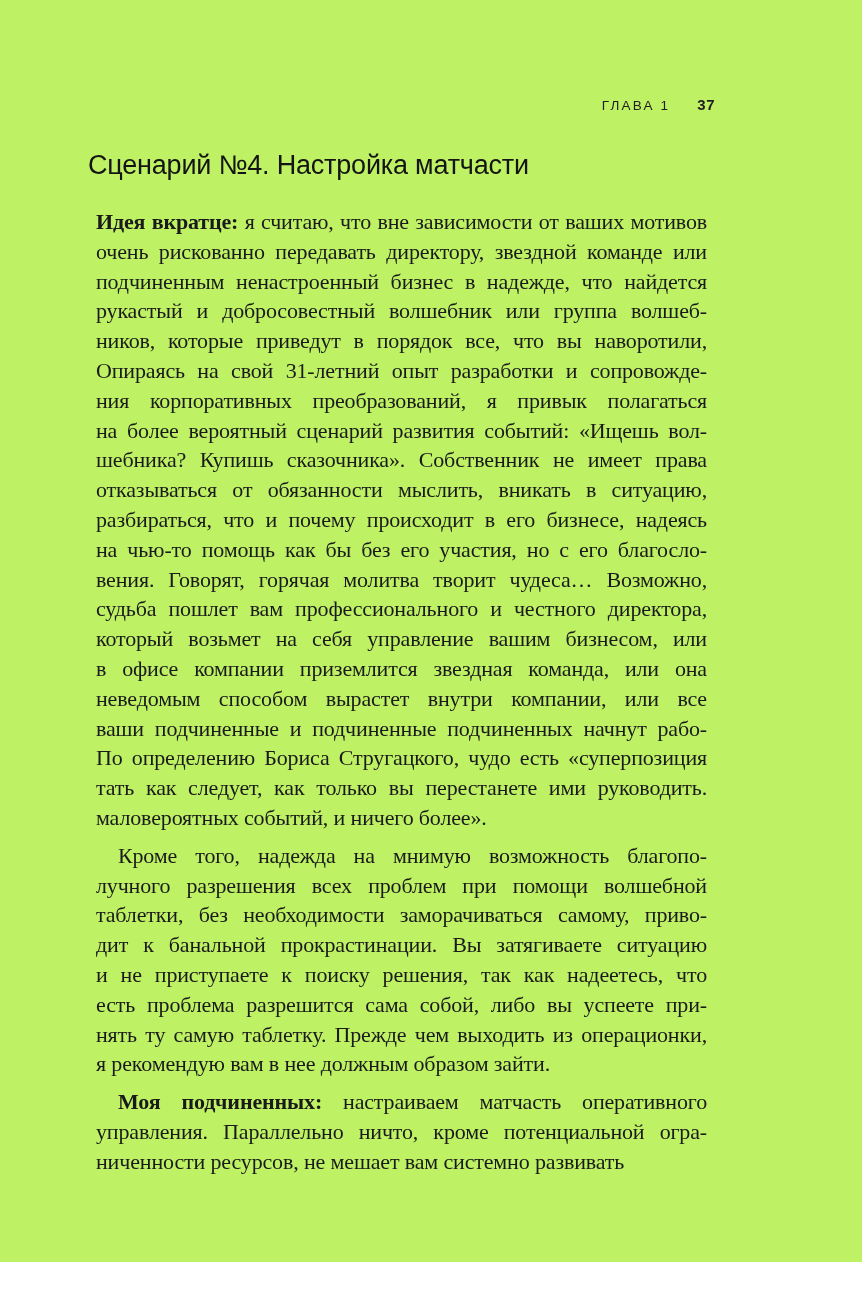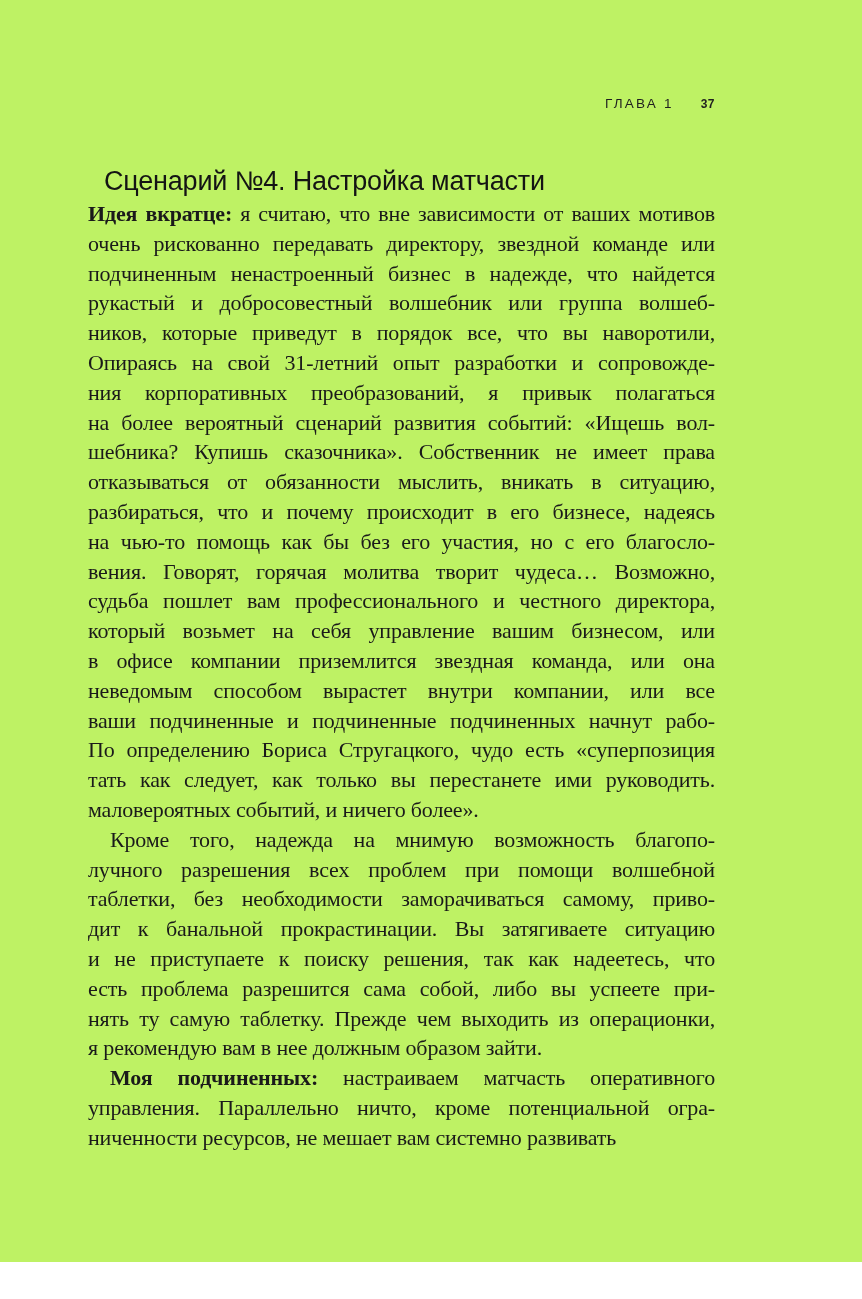--- a/index.html
+++ b/index.html
@@ -27,21 +27,21 @@
     gap: 27px;
     font-family: "Liberation Sans", sans-serif;
     color: #1f1f1f;
   }
   .chapter-label {
     font-size: 13.5px;
     letter-spacing: 2.2px;
     font-weight: 500;
   }
   .page-number {
-    font-size: 12px;
+    font-size: 15px;
     font-weight: bold;
     letter-spacing: 0.5px;
   }
   .section-heading {
     position: absolute;
     top: 150px;
     left: 88px;
     width: 627px;
     font-family: "Liberation Sans", sans-serif;
     font-size: 27px;
@@ -53,21 +53,21 @@
   .body-text {
     position: absolute;
     top: 199px;
     left: 88px;
     width: 627px;
     font-size: 22px;
     line-height: 29.8px;
     letter-spacing: -0.15px;
     color: #1a1a1a;
   }
-  .paragraph { margin: 0; }
+  .paragraph { margin: 8px; }
   .line {
     height: 29.8px;
     overflow: hidden;
     text-align: justify;
     text-align-last: justify;
     text-justify: inter-word;
   }
   .line.last {
     text-align-last: left;
   }
@@ -81,21 +81,21 @@
 </head>
 <body>
 
 <div class="page">
 
   <div class="running-head">
     <span class="chapter-label">ГЛАВА 1</span>
     <span class="page-number">37</span>
   </div>
 
-  <h1 class="section-heading" style="margin:16px;">Сценарий №4. Настройка матчасти</h1>
+  <h1 class="section-heading" style="margin:0;">Сценарий №4. Настройка матчасти</h1>
 
   <div class="body-text">
 
   <div class="paragraph">
         <div class="line"><b>Идея вкратце:</b> я считаю, что вне зависимости от ваших мотивов</div>
         <div class="line">очень рискованно передавать директору, звездной команде или</div>
         <div class="line">подчиненным ненастроенный бизнес в надежде, что найдется</div>
         <div class="line">рукастый и добросовестный волшебник или группа волшеб-</div>
         <div class="line">ников, которые приведут в порядок все, что вы наворотили,</div>
         <div class="line">Опираясь на свой 31-летний опыт разработки и сопровожде-</div>

